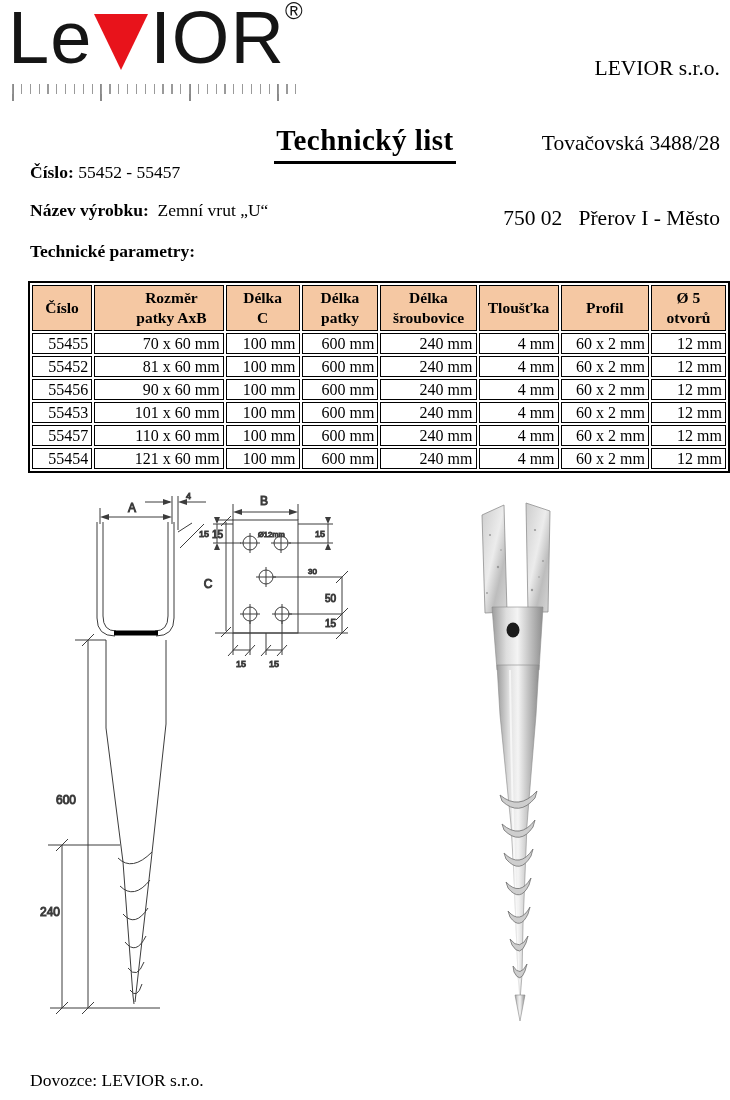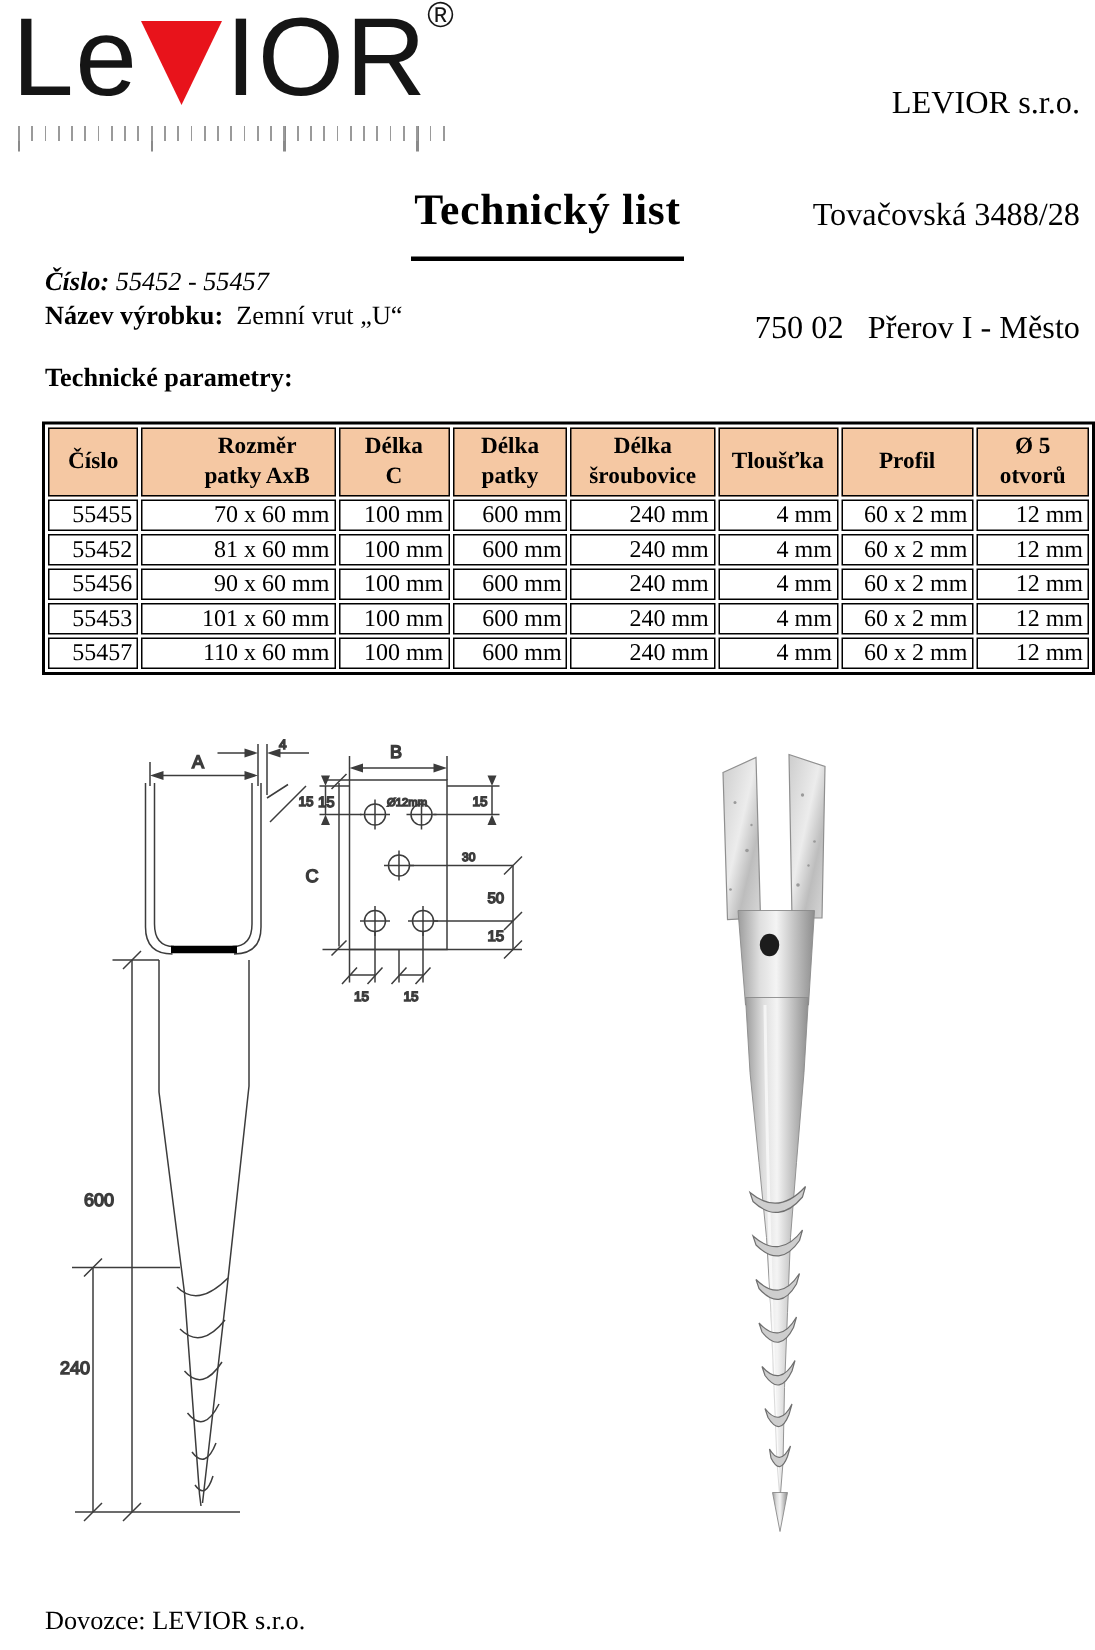--- a/index.html
+++ b/index.html
@@ -21,23 +21,23 @@
       repeating-linear-gradient(to right, #9a9a9a 0 1.2px, transparent 1.2px 8.85px),
       repeating-linear-gradient(to right, #8a8a8a 0 1.6px, transparent 1.6px 88.5px);
     background-size:100% 10px, 100% 17px;
     background-repeat:no-repeat, no-repeat;
     background-position:top left, top left;}
   .address{position:absolute; top:6px; right:10px; text-align:right;
            font-size:21.5px; line-height:25px; white-space:pre;}
   
   .doc-title{position:absolute; top:124px; left:0; width:100%; text-align:center;
              font-size:29px; font-weight:bold; letter-spacing:0.5px;}
-  .doc-title span{border-bottom:3px solid #000; padding:0 2px 15px 2px;}
+  .doc-title span{border-bottom:3px solid #000; padding:0 2px 5px 2px;}
   .info-line{position:absolute; left:30px; font-size:17.5px; white-space:pre;}
-  .i1{top:177px;font-style:italic;} .i2{top:200px;} .i3{top:241px; font-weight:bold;}
+  .i1{top:162px;} .i2{top:200px;} .i3{top:241px; font-weight:bold;}
   .lbl{font-weight:bold;}
   
   .tbl-wrap{position:absolute; top:281px; left:28px;}
   table.spec{border-collapse:separate; border-spacing:2px; border:2px solid #000; background:#fff;}
   table.spec th{background:#f5c8a3; border:1px solid #000; font-size:15.5px; font-weight:bold;
                 line-height:20px; padding:2px 2px; text-align:center; vertical-align:middle;}
   table.spec td{border:1px solid #000; font-size:16px; line-height:18px; height:19px;
                 padding:0 3px; text-align:right; vertical-align:middle; white-space:nowrap;}
   
   .drawing{position:absolute; top:490px; left:20px;}
@@ -121,20 +121,30 @@
             <td>100 mm</td>
             <td>600 mm</td>
             <td>240 mm</td>
             <td>4 mm</td>
             <td>60 x 2 mm</td>
             <td>12 mm</td>
           </tr>
           <tr>
             <td>55457</td>
             <td>110 x 60 mm</td>
+            <td>100 mm</td>
+            <td>600 mm</td>
+            <td>240 mm</td>
+            <td>4 mm</td>
+            <td>60 x 2 mm</td>
+            <td>12 mm</td>
+          </tr>
+          <tr>
+            <td>55454</td>
+            <td>121 x 60 mm</td>
             <td>100 mm</td>
             <td>600 mm</td>
             <td>240 mm</td>
             <td>4 mm</td>
             <td>60 x 2 mm</td>
             <td>12 mm</td>
           </tr>
         </tbody>
     </table>
   </div>

